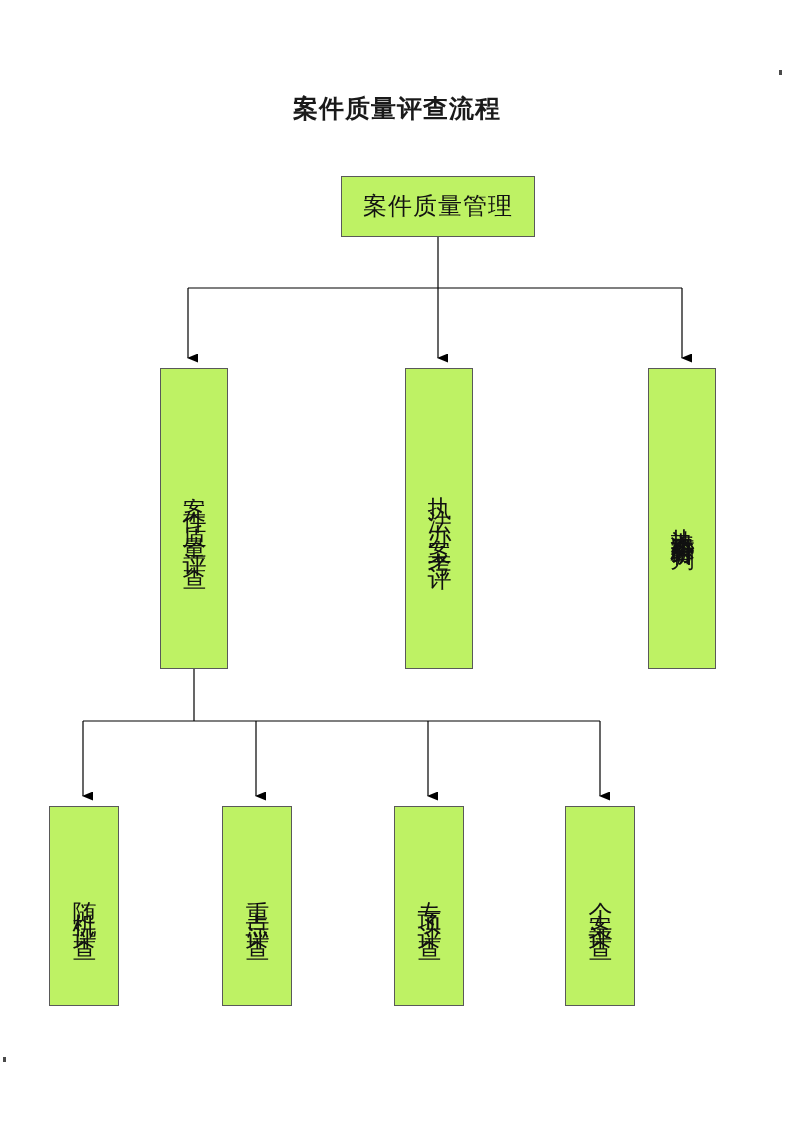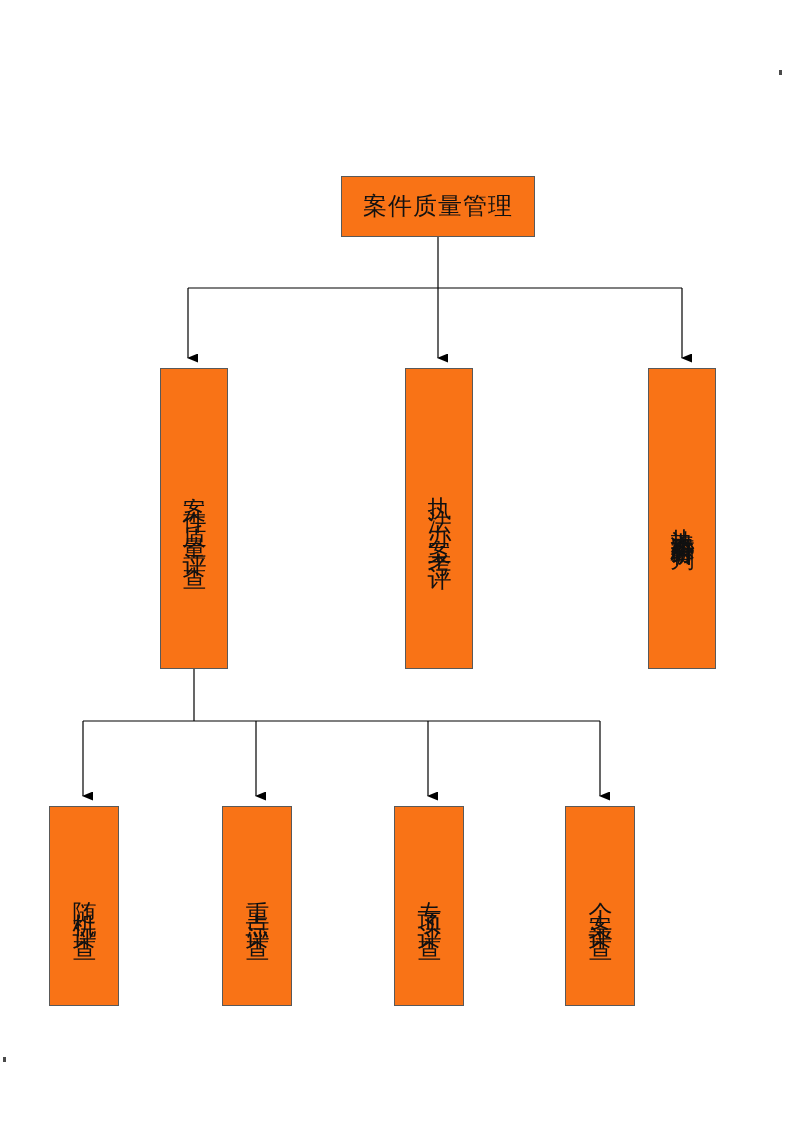--- a/index.html
+++ b/index.html
@@ -41,21 +41,21 @@
     font-size: 25px;
     font-weight: bold;
     letter-spacing: 1px;
     color: #1a1a1a;
     white-space: nowrap;
   }
   .node {
     position: absolute;
     box-sizing: border-box;
     border: 1px solid #595959;
-    background: #f97316;
+    background: #bef264;
     display: flex;
     align-items: center;
     justify-content: center;
     text-align: center;
     color: #111111;
   }
   .node .label {
     display: block;
     line-height: 1.05;
   }
@@ -112,20 +112,21 @@
     height: 5px;
   }
   .speck.tr { left: 779px; top: 70px; }
   .speck.bl { left: 3px;   top: 1057px; }
 </style>
 </head>
 <body>
 
 <div id="canvas">
 
+  <div class="title">案件质量评查流程</div>
 
   <svg id="connectors" viewBox="0 0 794 1123" width="794" height="1123" xmlns="http://www.w3.org/2000/svg">
     <defs>
       <marker id="arrowhead" markerWidth="9" markerHeight="11" refX="4.5" refY="10" orient="auto" markerUnits="userSpaceOnUse">
         <polygon points="0,0 9,0 4.5,11" fill="#000000"></polygon>
       </marker>
     </defs>
 
     <path d="M438,237 L438,288" stroke="#000000" stroke-width="1.2" fill="none"></path>
 

